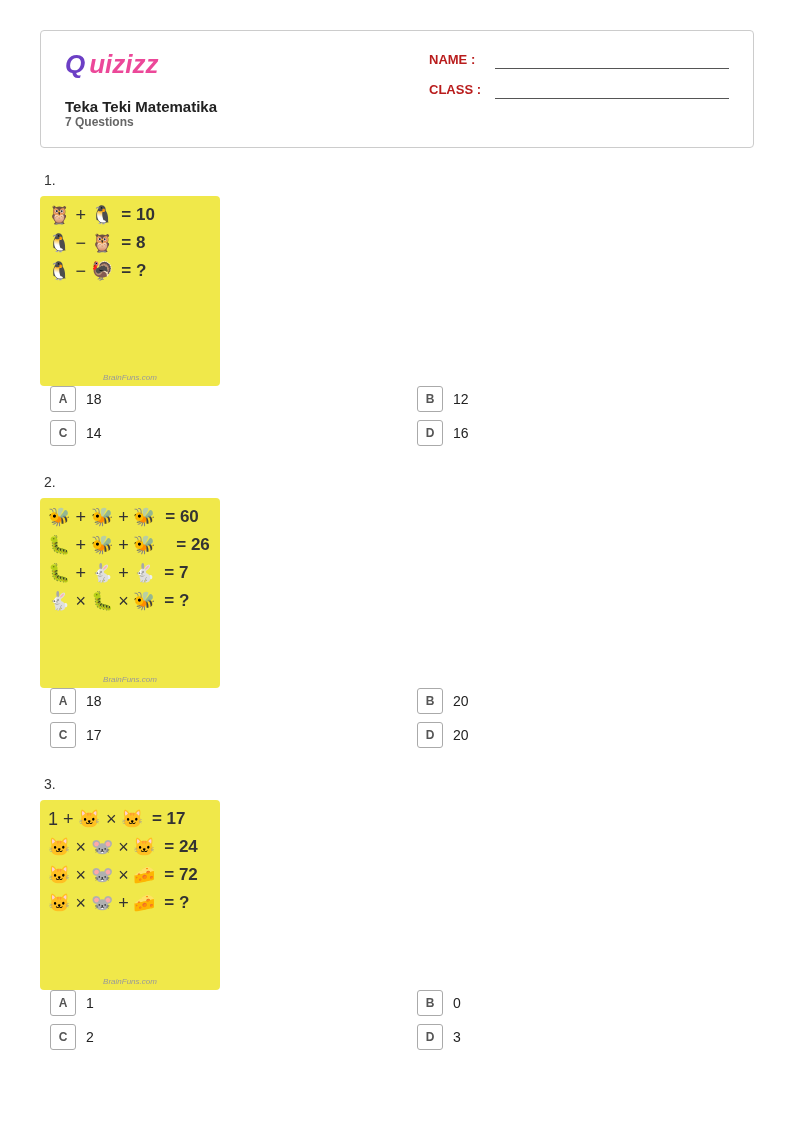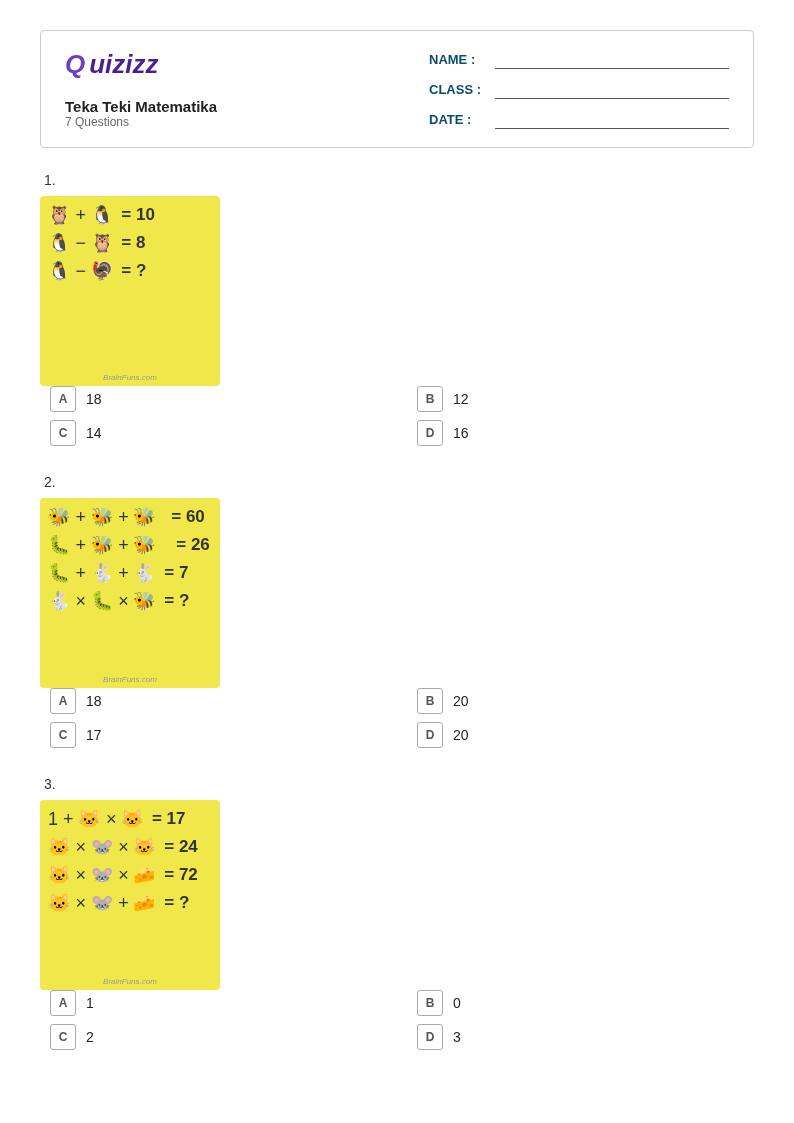--- a/index.html
+++ b/index.html
@@ -43,53 +43,54 @@
     .logo-q {
       font-size: 26px;
       font-weight: 900;
       color: #6c3fc5;
       font-style: italic;
     }
 
     .logo-rest {
       font-size: 26px;
       font-weight: 900;
-      color: #4c1d95;
+      color: #ec4899;
       font-style: italic;
     }
 
     .quiz-title {
       font-size: 15px;
       font-weight: bold;
       color: #222;
     }
 
     .quiz-subtitle {
       font-size: 12px;
       color: #666;
+      font-weight: bold;
     }
 
     .fields-area {
       display: flex;
       flex-direction: column;
       gap: 10px;
       min-width: 300px;
     }
 
     .field-row {
       display: flex;
       align-items: center;
       gap: 6px;
     }
 
     .field-label {
       font-size: 13px;
       font-weight: bold;
       min-width: 60px;
-      color: #0c4a6e;
+      color: #b91c1c;
     }
 
     .field-line {
       flex: 1;
       border-bottom: 1.5px solid #555;
       height: 20px;
       min-width: 220px;
     }
 
     
@@ -194,24 +195,20 @@
 
     <div class="fields-area">
       <div class="field-row">
         <span class="field-label">NAME :</span>
         <div class="field-line"></div>
       </div>
       <div class="field-row">
         <span class="field-label">CLASS :</span>
         <div class="field-line"></div>
       </div>
-      <div class="field-row">
-        <span class="field-label">DATE :</span>
-        <div class="field-line"></div>
-      </div>
     </div>
   </div>
 
   <div id="questions-container">
       <div class="question-block">
         <div class="question-number">1.</div>
         <div class="puzzle-img">
           <div class="puzzle-row">
             <span style="font-size: 18px;">🦉 + 🐧</span>
             <span class="puzzle-eq" style="margin-left: 4px;">= 10</span>
@@ -243,21 +240,21 @@
             <div class="option-letter">D</div>
             <span class="option-value">16</span>
           </div>
         </div>
       </div>
       <div class="question-block">
         <div class="question-number">2.</div>
         <div class="puzzle-img">
           <div class="puzzle-row">
             <span style="font-size: 18px;">🐝 + 🐝 + 🐝</span>
-            <span class="puzzle-eq" style="margin-left: 11px;">= 60</span>
+            <span class="puzzle-eq" style="margin-left: 5px;">= 60</span>
           </div>
           <div class="puzzle-row">
             <span style="font-size: 18px;">🐛 + 🐝 + 🐝</span>
             <span class="puzzle-eq" style="margin-left: 16px;">= 26</span>
           </div>
           <div class="puzzle-row">
             <span style="font-size: 18px;">🐛 + 🐇 + 🐇</span>
             <span class="puzzle-eq" style="margin-left: 4px;">= 7</span>
           </div>
           <div class="puzzle-row">

